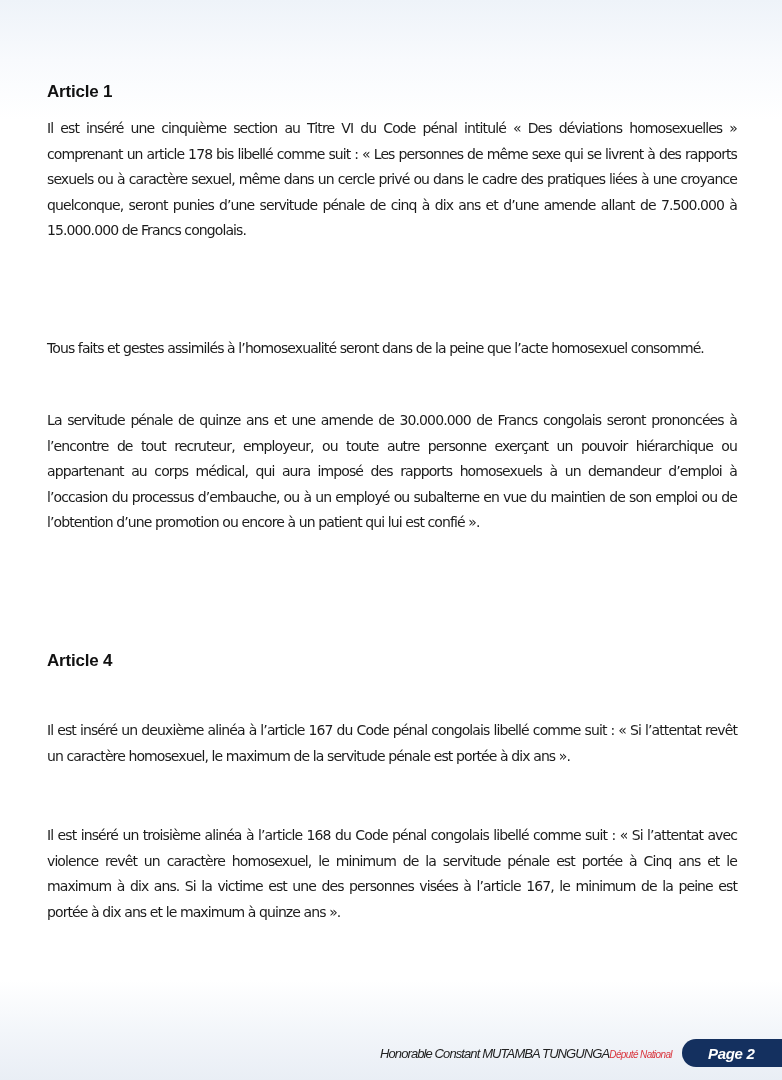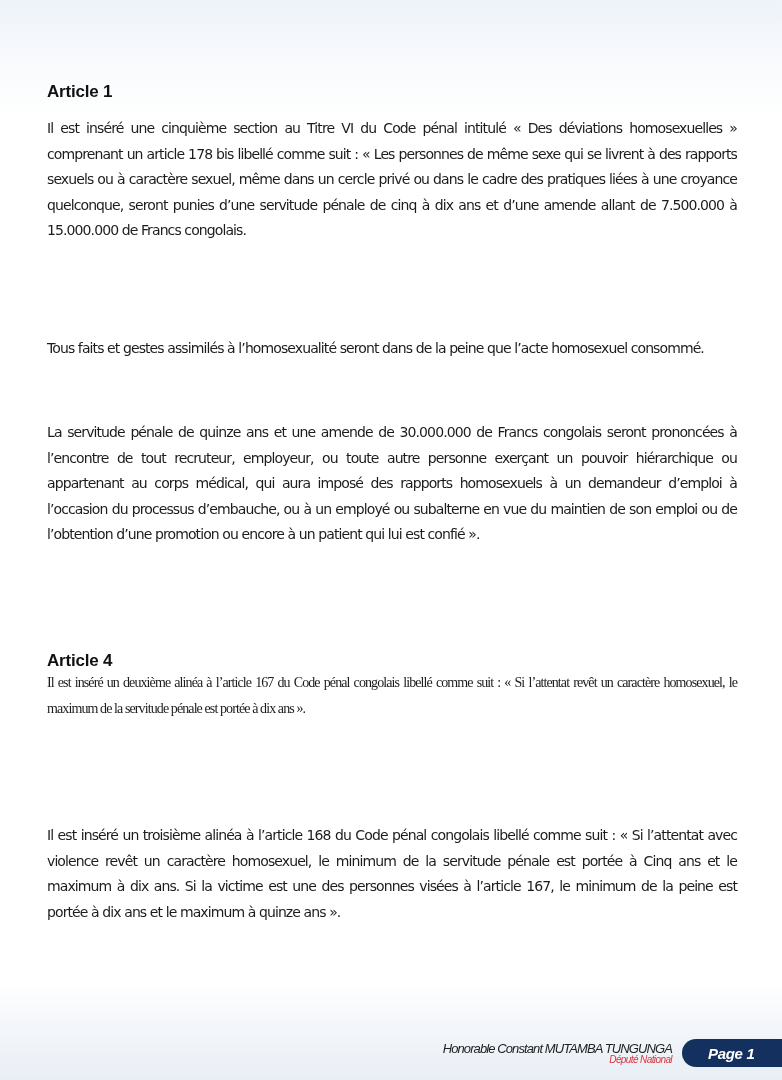--- a/index.html
+++ b/index.html
@@ -35,36 +35,36 @@
       line-height: 25.5px;
       text-align: justify;
       margin: 0;
       letter-spacing: -0.9px;
       word-spacing: 0px;
       color: #1c1c1c;
     }
     #art1-heading { position: absolute; top: 12px; }
     #art1-p1 { position: absolute; top: 46px; width: 690px; }
     #art1-p2 { position: absolute; top: 266px; width: 690px; }
-    #art1-p3 { position: absolute; top: 350px; width: 690px; }
+    #art1-p3 { position: absolute; top: 338px; width: 690px; }
     #art2-heading { position: absolute; top: 581px; }
-    #art2-p1 { position: absolute; top: 600px; width: 690px; font-family: Liberation Serif, serif; }
+    #art2-p1 { position: absolute; top: 648px; width: 690px; }
     #art2-p2 { position: absolute; top: 753px; width: 690px; }
 
     .footer {
       position: absolute;
       right: 0;
       bottom: 10px;
       height: 34px;
       display: flex;
       align-items: center;
     }
     .signature {
       display: flex;
-      flex-direction: column;
+      flex-direction: row;
       align-items: flex-end;
       margin-right: 10px;
       line-height: 1;
     }
     .sig-name {
       font-family: "Liberation Sans", sans-serif;
       font-style: italic;
       font-size: 13px;
       letter-spacing: -0.9px;
       color: #222;
@@ -108,15 +108,15 @@
   <p class="para" id="art2-p1">Il est inséré un deuxième alinéa à l’article 167 du Code pénal congolais libellé comme suit : « Si l’attentat revêt un caractère homosexuel, le maximum de la servitude pénale est portée à dix ans ».</p>
   <p class="para" id="art2-p2">Il est inséré un troisième alinéa à l’article 168 du Code pénal congolais libellé comme suit : « Si l’attentat avec violence revêt un caractère homosexuel, le minimum de la servitude pénale est portée à Cinq ans et le maximum à dix ans. Si la victime est une des personnes visées à l’article 167, le minimum de la peine est portée à dix ans et le maximum à quinze ans ».</p>
 </div>
 
 <div class="footer">
   <div class="signature">
     <span class="sig-name">Honorable Constant MUTAMBA TUNGUNGA</span>
     <span class="sig-role">Député National</span>
   </div>
   <div class="page-badge">
-    <span>Page 1</span>
+    <span>Page 2</span>
   </div>
 </div>
 
 </body></html>

